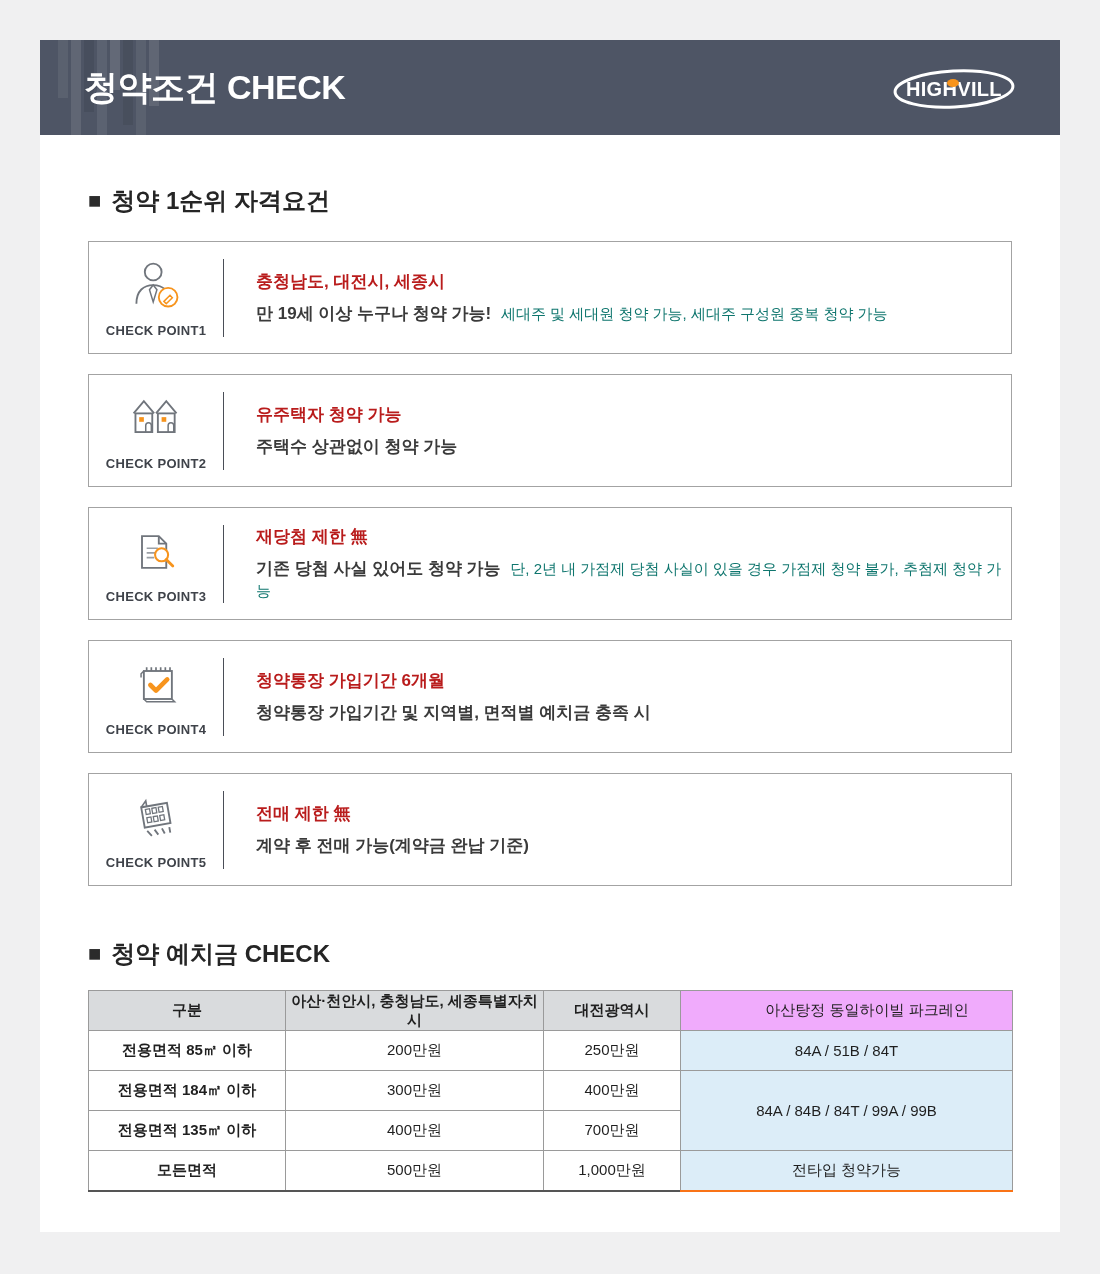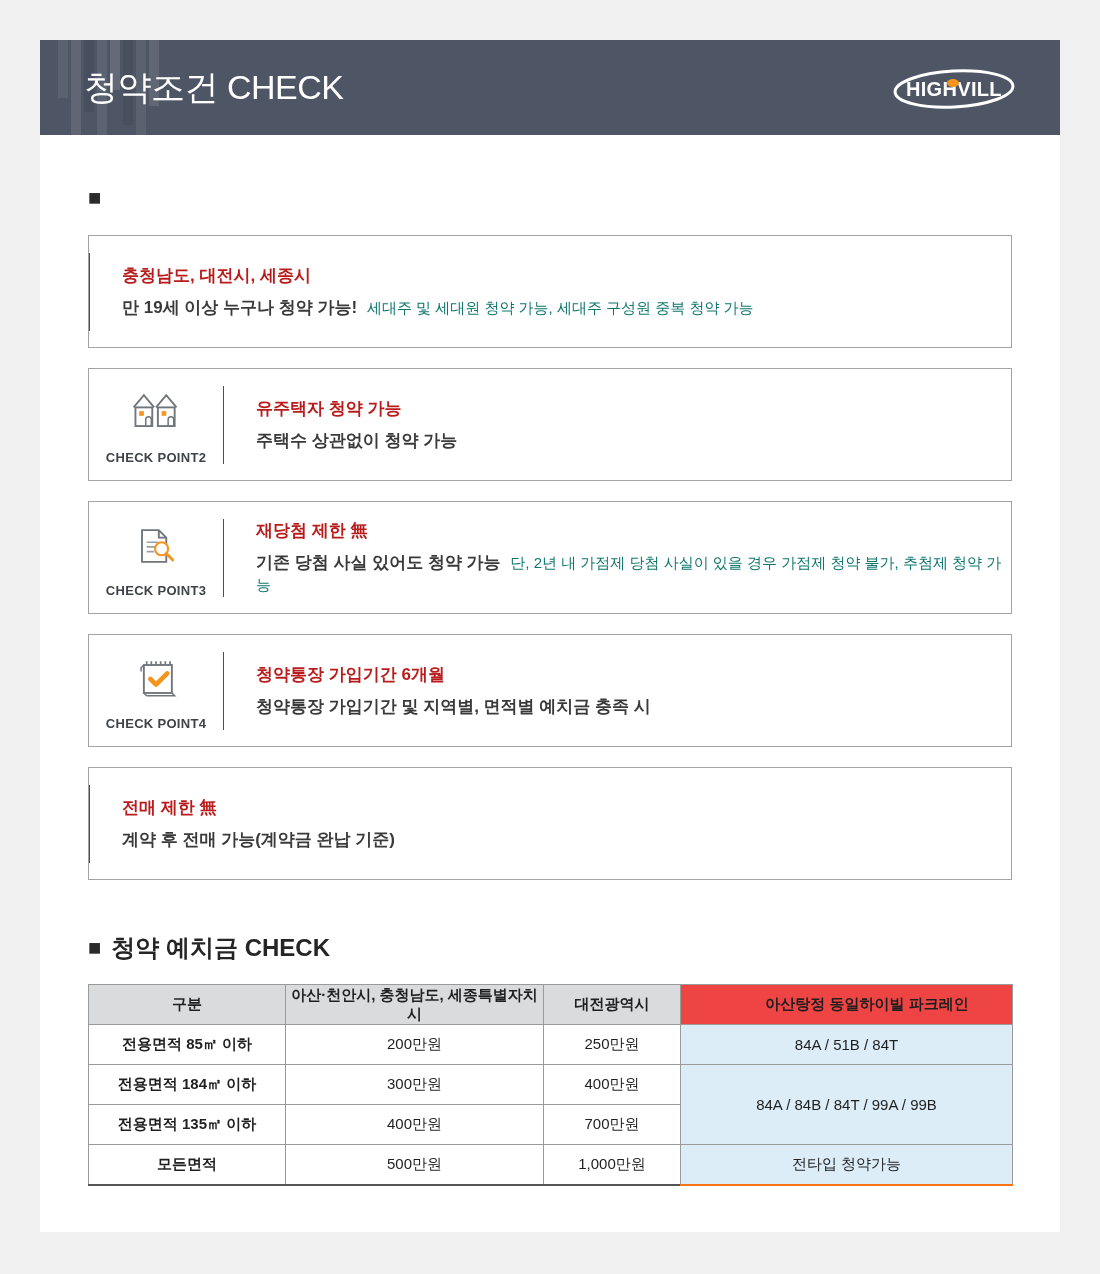--- a/index.html
+++ b/index.html
@@ -6,21 +6,21 @@
   html,body { background:#f0f0f1; }
   body { font-family:"Liberation Sans","DejaVu Sans",sans-serif; }
   .page { position:relative; width:1100px; height:1274px; background:#f0f0f1; overflow:hidden; }
   .card { position:absolute; left:40px; top:40px; width:1020px; height:1192px; background:#ffffff; }
 
   
   .hdr { position:relative; height:95px; background:#4e5565; overflow:hidden; }
   .hdr-bars { position:absolute; left:18px; top:0; height:100%; }
   .hdr-bar { position:absolute; top:0; width:10px; }
   .hdr-title { position:absolute; left:44px; top:50%; transform:translateY(-50%);
-    color:#ffffff; font-size:34px; font-weight:normal; letter-spacing:-0.5px; }
+    color:#ffffff; font-size:34px; font-weight:bold; letter-spacing:-0.5px; }
   .hdr-logo { position:absolute; right:42px; top:50%; transform:translateY(-50%); }
 
   
   .sec-title { display:flex; align-items:center; margin:0 48px; font-size:24px; font-weight:bold; color:#252525; }
   .sec-title .bullet { font-size:22px; margin-right:10px; color:#2b2b2b; }
   .sec1-title { padding-top:50px; margin-bottom:24px; }
   .sec2-title { margin-top:52px; margin-bottom:20px; }
 
   
   .cp-box { display:flex; align-items:center; height:113px; border:1px solid #a3a3a3;
@@ -36,21 +36,21 @@
   .cp-rest { color:#0f766e; font-size:15px; margin-left:5px; }
 
   
   .tbl-wrap { margin:0 48px; }
   table.deposit { width:924px; border-collapse:collapse; table-layout:fixed;
     border-top:1px solid #6f6f6f; border-bottom:2px solid #555; }
   table.deposit th, table.deposit td {
     border:1px solid #9a9a9a; height:40px; text-align:center; vertical-align:middle;
     font-size:15px; color:#1f1f1f; }
   th.th-gray { background:#d9dbdd; font-weight:bold; color:#1c1c1c; }
-  th.th-blue { background:#ef4444; color:#ffffff; font-weight:bold; border:2px solid #1789cf;padding-left:41px; }
+  th.th-blue { background:#f0abfc; color:#ffffff; font-weight:normal; border:2px solid #1789cf;padding-left:41px; }
   td.cell-label { font-weight:bold; }
   td.cell-hl { background:#dcedf8; border-left:2px solid #1789cf; border-right:2px solid #1789cf; }
   tr.last-row td.cell-hl { border-bottom:2px solid #f97316; }
 
   svg { display:block; }
 </style>
 </head>
 <body>
 
 <div class="page">
@@ -72,23 +72,36 @@
         <svg width="128" height="52" viewBox="0 0 128 52">
           <ellipse cx="64" cy="27" rx="59" ry="18" fill="none" stroke="#ffffff" stroke-width="3" transform="rotate(-3 64 27)"></ellipse>
           <text x="64" y="34" text-anchor="middle" fill="#ffffff" font-size="20" font-weight="bold" font-family="Liberation Sans, DejaVu Sans, sans-serif" letter-spacing="0.5" textLength="96">HIGHVILL</text>
           <ellipse cx="63" cy="21" rx="6" ry="4" fill="#f7941d"></ellipse>
         </svg>
       </div>
     </div>
 
     <div class="sec-title sec1-title">
       <span class="bullet">■</span>
-    </div>
-
-    <div class="cp-box">
+      <span>청약 1순위 자격요건</span>
+    </div>
+
+    <div class="cp-box">
+      <div class="cp-left">
+        <div class="cp-icon">
+          <svg width="56" height="56" viewBox="0 0 60 60" fill="none">
+            <circle cx="27" cy="15" r="9" stroke="#70757c" stroke-width="2"></circle>
+            <path d="M9 49 C9 35 17 29 27 29 C37 29 45 35 45 49" stroke="#70757c" stroke-width="2"></path>
+            <path d="M27 29 l4 5 -4 13 -4 -13 z" stroke="#70757c" stroke-width="1.6"></path>
+            <circle cx="43" cy="42" r="10" fill="#ffffff" stroke="#f7941d" stroke-width="2"></circle>
+            <path d="M38.5 46.5 L45 40 l2.5 2.5 L41 49 z M45 40 l2.5 2.5" stroke="#f7941d" stroke-width="1.6"></path>
+          </svg>
+        </div>
+        <div class="cp-label">CHECK POINT1</div>
+      </div>
       <div class="cp-divider"></div>
       <div class="cp-body">
         <div class="cp-title">충청남도, 대전시, 세종시</div>
         <div class="cp-line">
           <span class="cp-bold">만 19세 이상 누구나 청약 가능!</span>
           <span class="cp-rest">세대주 및 세대원 청약 가능, 세대주 구성원 중복 청약 가능</span>
         </div>
       </div>
     </div>
 
@@ -158,20 +171,38 @@
       <div class="cp-body">
         <div class="cp-title">청약통장 가입기간 6개월</div>
         <div class="cp-line">
           <span class="cp-bold">청약통장 가입기간 및 지역별, 면적별 예치금 충족 시</span>
           <span class="cp-rest"></span>
         </div>
       </div>
     </div>
 
     <div class="cp-box">
+      <div class="cp-left">
+        <div class="cp-icon">
+          <svg width="56" height="56" viewBox="0 0 60 60" fill="none">
+            <g transform="rotate(-10 30 28)" stroke="#70757c">
+              <path d="M16 16 l6 -6 v6" stroke-width="1.8"></path>
+              <rect x="16" y="16" width="28" height="22" stroke-width="2"></rect>
+              <rect x="20" y="19" width="4.5" height="5.5" stroke-width="1.4"></rect>
+              <rect x="27" y="19" width="4.5" height="5.5" stroke-width="1.4"></rect>
+              <rect x="34" y="19" width="4.5" height="5.5" stroke-width="1.4"></rect>
+              <rect x="20" y="28" width="4.5" height="5.5" stroke-width="1.4"></rect>
+              <rect x="27" y="28" width="4.5" height="5.5" stroke-width="1.4"></rect>
+              <rect x="34" y="28" width="4.5" height="5.5" stroke-width="1.4"></rect>
+              <path d="M18 42 l4 6 M26 42 l3 6 M34 42 l2 6 M42 42 l0 6" stroke-width="2"></path>
+            </g>
+          </svg>
+        </div>
+        <div class="cp-label">CHECK POINT5</div>
+      </div>
       <div class="cp-divider"></div>
       <div class="cp-body">
         <div class="cp-title">전매 제한 無</div>
         <div class="cp-line">
           <span class="cp-bold">계약 후 전매 가능(계약금 완납 기준)</span>
           <span class="cp-rest"></span>
         </div>
       </div>
     </div>
 

